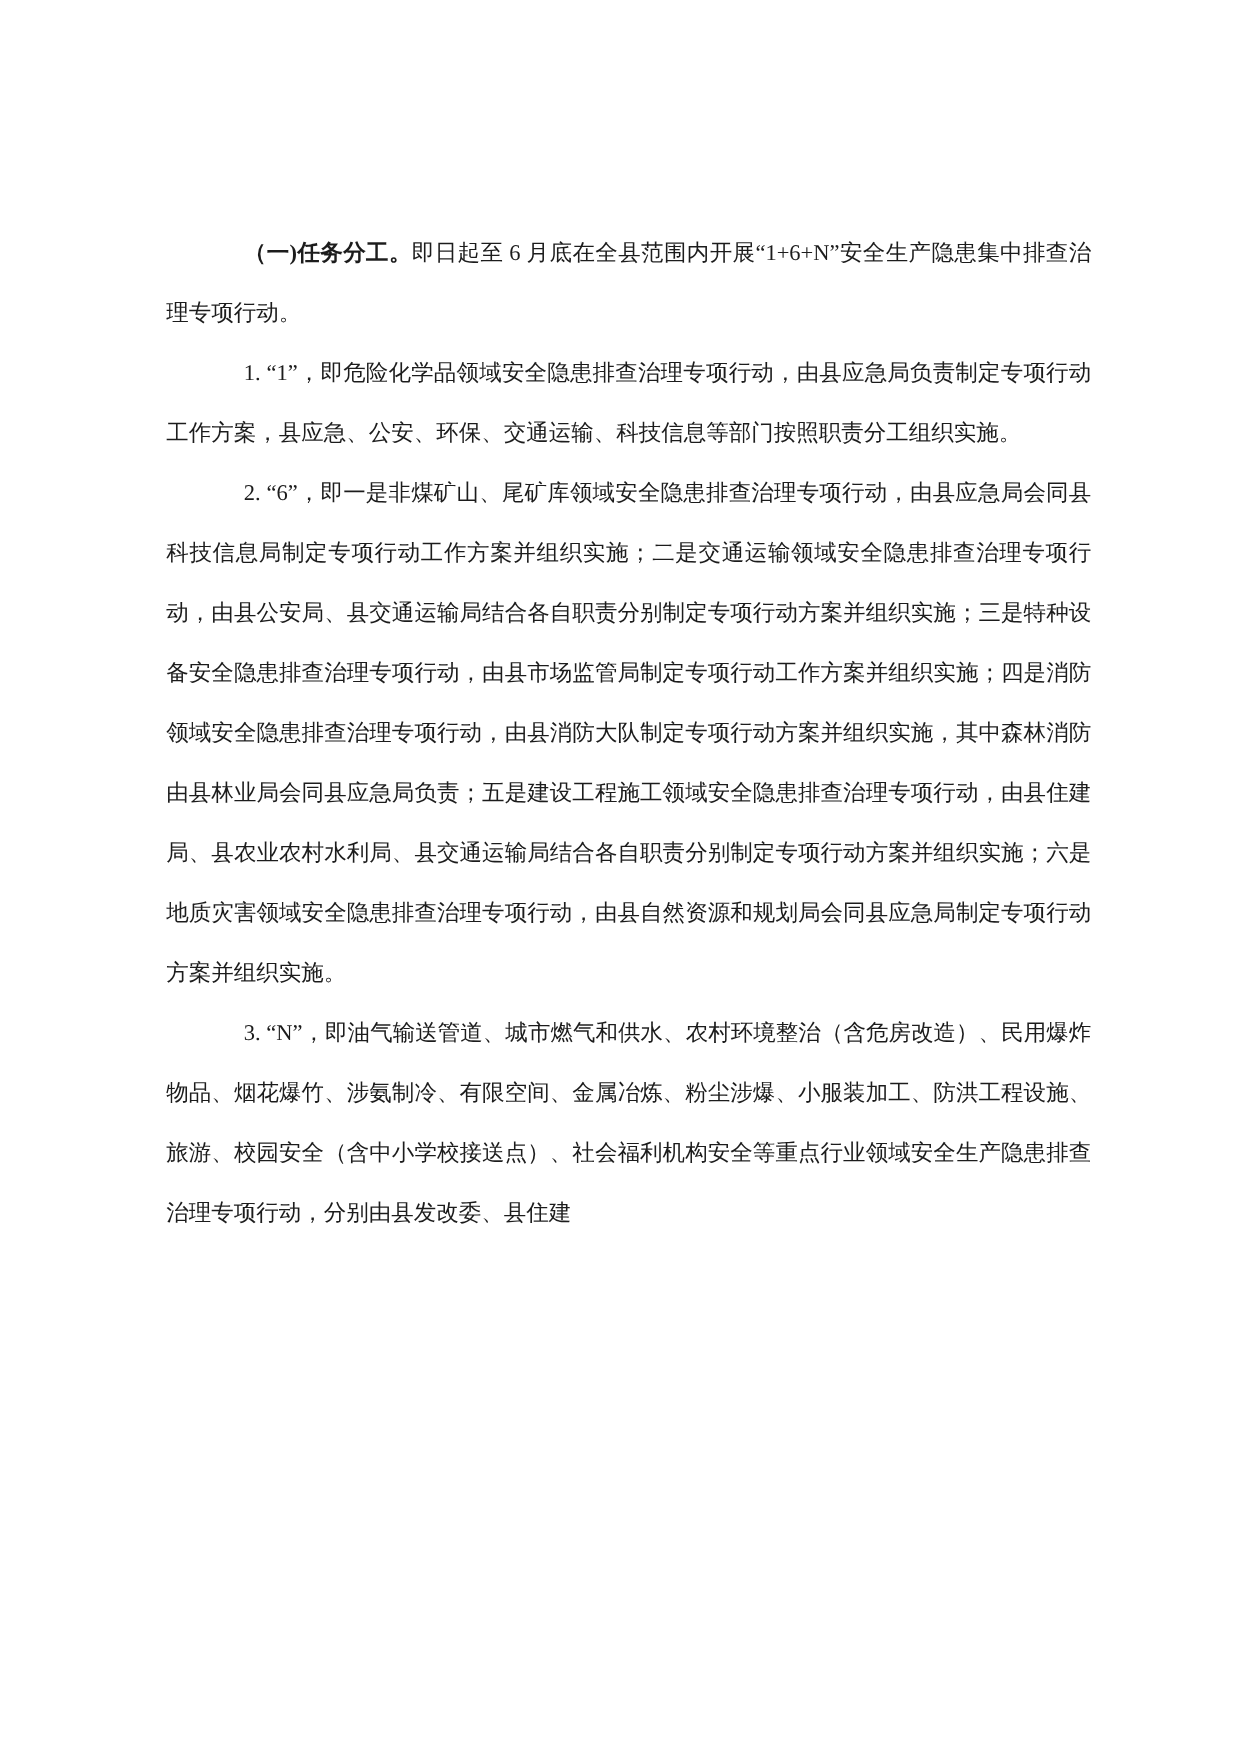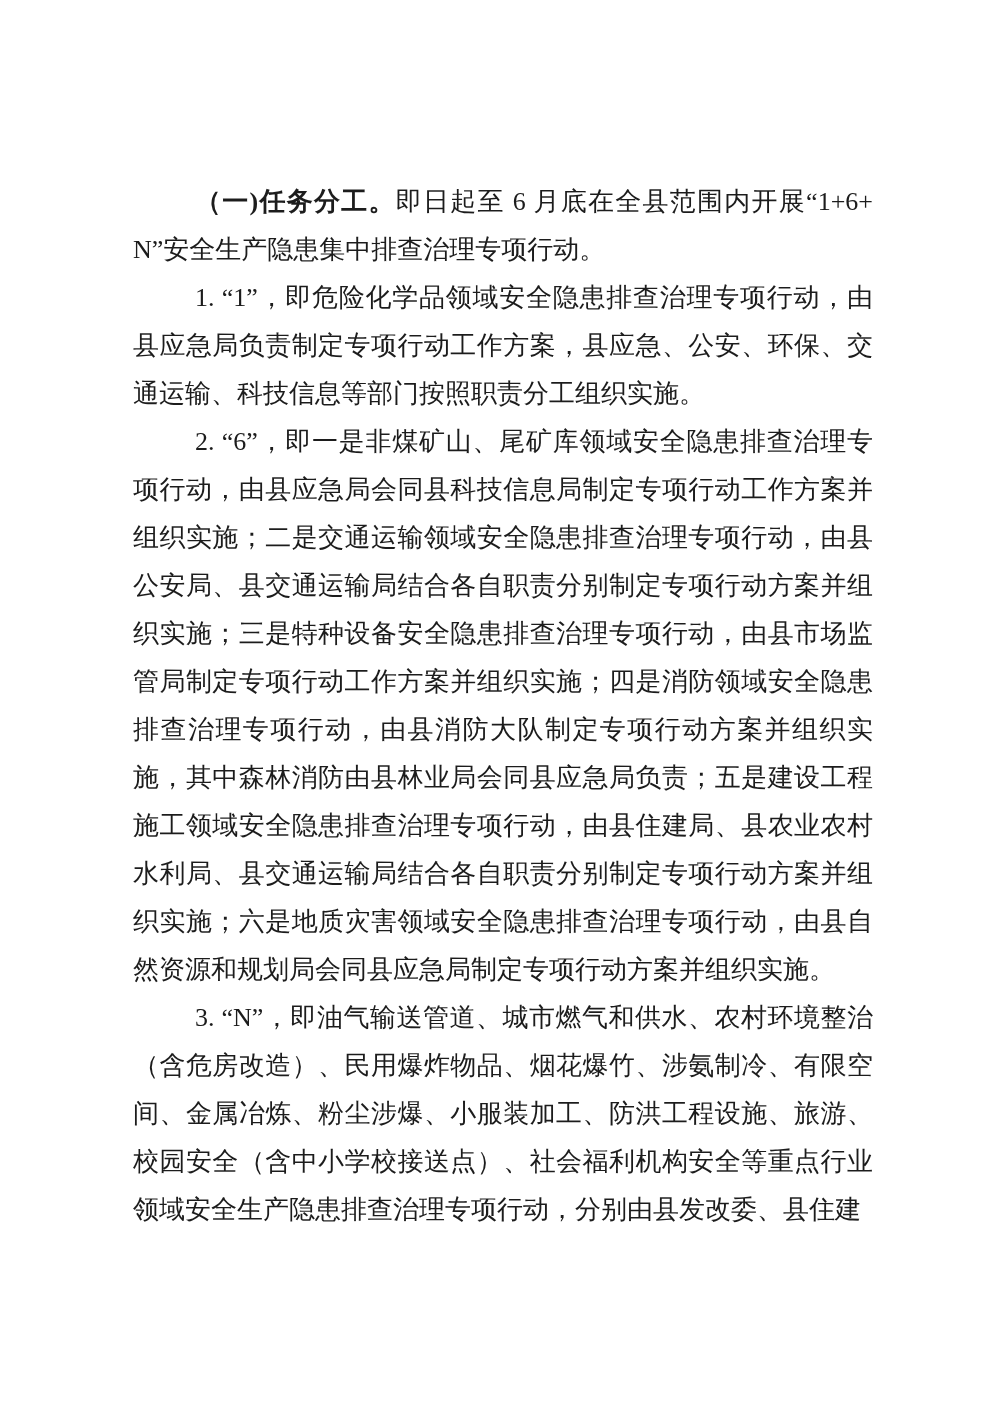--- a/index.html
+++ b/index.html
@@ -13,21 +13,21 @@
     height: 1403px;
     background: #ffffff;
     overflow: hidden;
   }
   .doc {
     position: absolute;
     left: 133px;
     top: 178px;
     width: 740px;
     font-family: "Liberation Serif", "DejaVu Serif", serif;
-    font-size: 26px;
+    font-size: 18px;
     line-height: 48px;
     color: #1c1c1c;
     text-align: justify;
   }
   .doc p {
     margin: 0;
     padding: 0;
     text-indent: 62px;
     word-break: break-all;
   }

